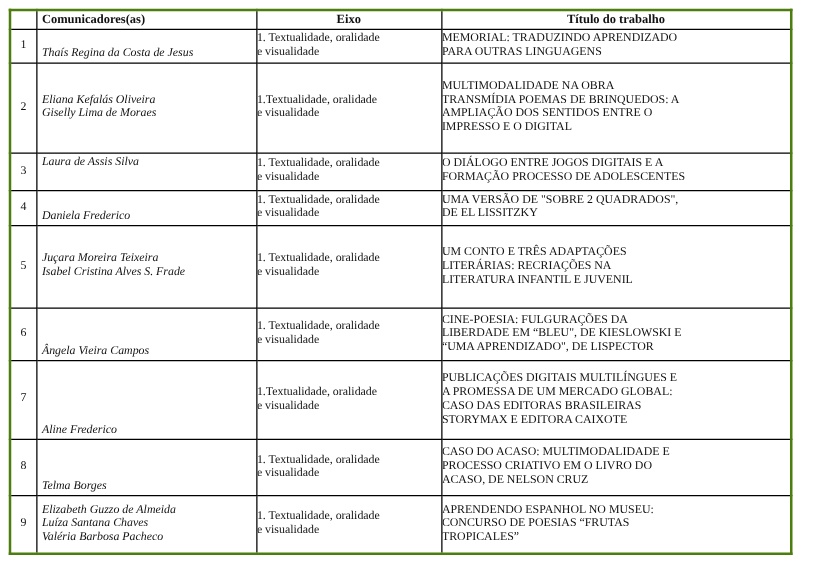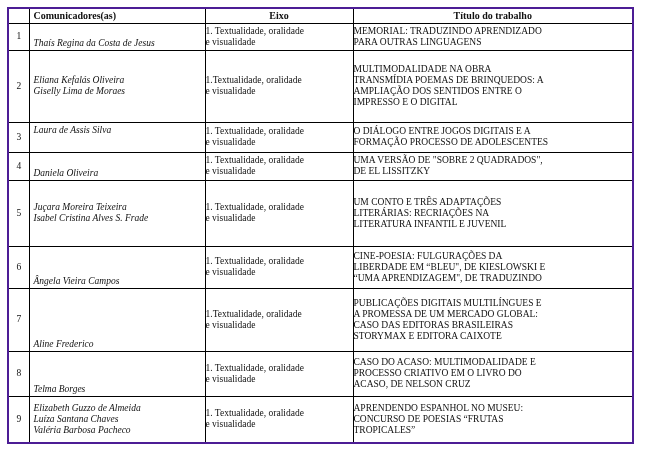--- a/index.html
+++ b/index.html
@@ -19,21 +19,21 @@
     height: 454px;
     background: #ffffff;
     overflow: hidden;
   }
   table.works {
     position: absolute;
     left: 7px;
     top: 7px;
     border-collapse: collapse;
     table-layout: fixed;
-    border: 2px solid #4c1d95;
+    border: 2px solid #4d7c0f;
   }
   col.c-num    { width: 21px; }
   col.c-names  { width: 176px; }
   col.c-eixo   { width: 148px; }
   col.c-titulo { width: 280px; }
 
   th, td {
     border: 1px solid #000000;
     padding: 0;
     font-size: 9.5px;
@@ -129,21 +129,21 @@
         <tr>
           <td class="num">3</td>
           <td class="names">Laura de Assis Silva</td>
           <td class="eixo">1. Textualidade, oralidade
 e visualidade</td>
           <td class="titulo">O DIÁLOGO ENTRE JOGOS DIGITAIS E A
 FORMAÇÃO PROCESSO DE ADOLESCENTES</td>
         </tr>
         <tr>
           <td class="num">4</td>
-          <td class="names">Daniela Oliveira</td>
+          <td class="names">Daniela Frederico</td>
           <td class="eixo">1. Textualidade, oralidade
 e visualidade</td>
           <td class="titulo">UMA VERSÃO DE "SOBRE 2 QUADRADOS",
 DE EL LISSITZKY</td>
         </tr>
         <tr>
           <td class="num">5</td>
           <td class="names">Juçara Moreira Teixeira
 Isabel Cristina Alves S. Frade</td>
           <td class="eixo">1. Textualidade, oralidade
@@ -152,21 +152,21 @@
 LITERÁRIAS: RECRIAÇÕES NA
 LITERATURA INFANTIL E JUVENIL</td>
         </tr>
         <tr>
           <td class="num">6</td>
           <td class="names">Ângela Vieira Campos</td>
           <td class="eixo">1. Textualidade, oralidade
 e visualidade</td>
           <td class="titulo">CINE-POESIA: FULGURAÇÕES DA
 LIBERDADE EM “BLEU", DE KIESLOWSKI E
-“UMA APRENDIZAGEM", DE TRADUZINDO</td>
+“UMA APRENDIZADO", DE LISPECTOR</td>
         </tr>
         <tr>
           <td class="num">7</td>
           <td class="names">Aline Frederico</td>
           <td class="eixo">1.Textualidade, oralidade
 e visualidade</td>
           <td class="titulo">PUBLICAÇÕES DIGITAIS MULTILÍNGUES E
 A PROMESSA DE UM MERCADO GLOBAL:
 CASO DAS EDITORAS BRASILEIRAS
 STORYMAX E EDITORA CAIXOTE</td>

